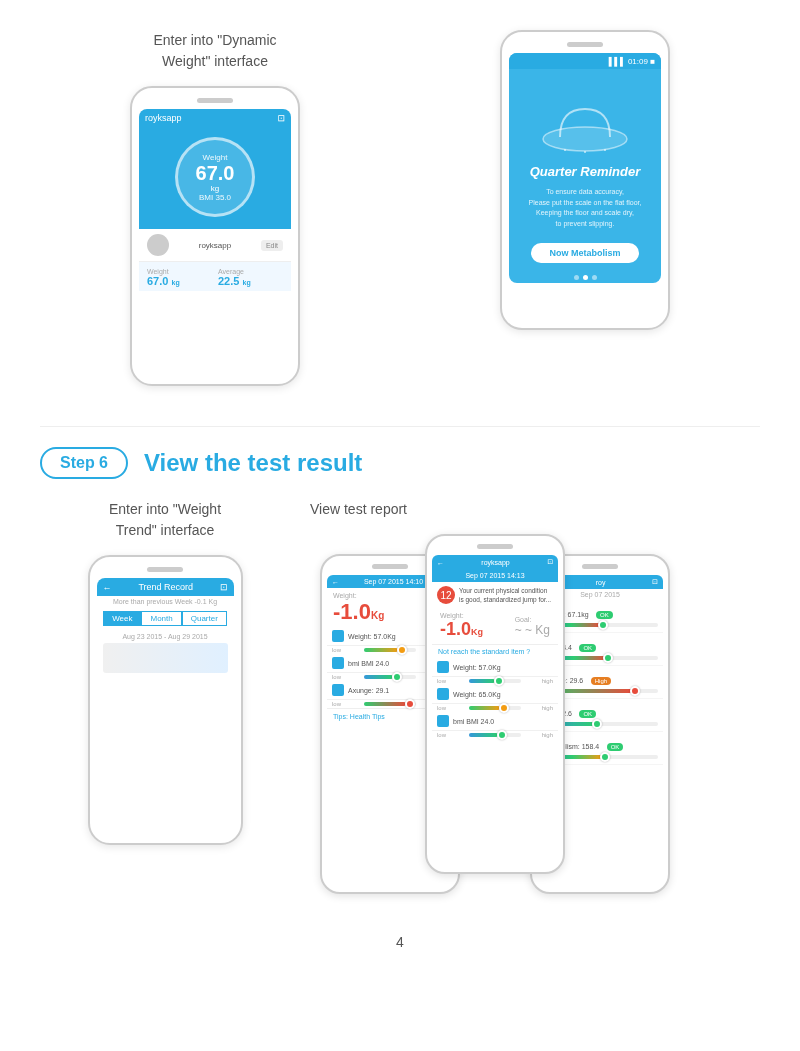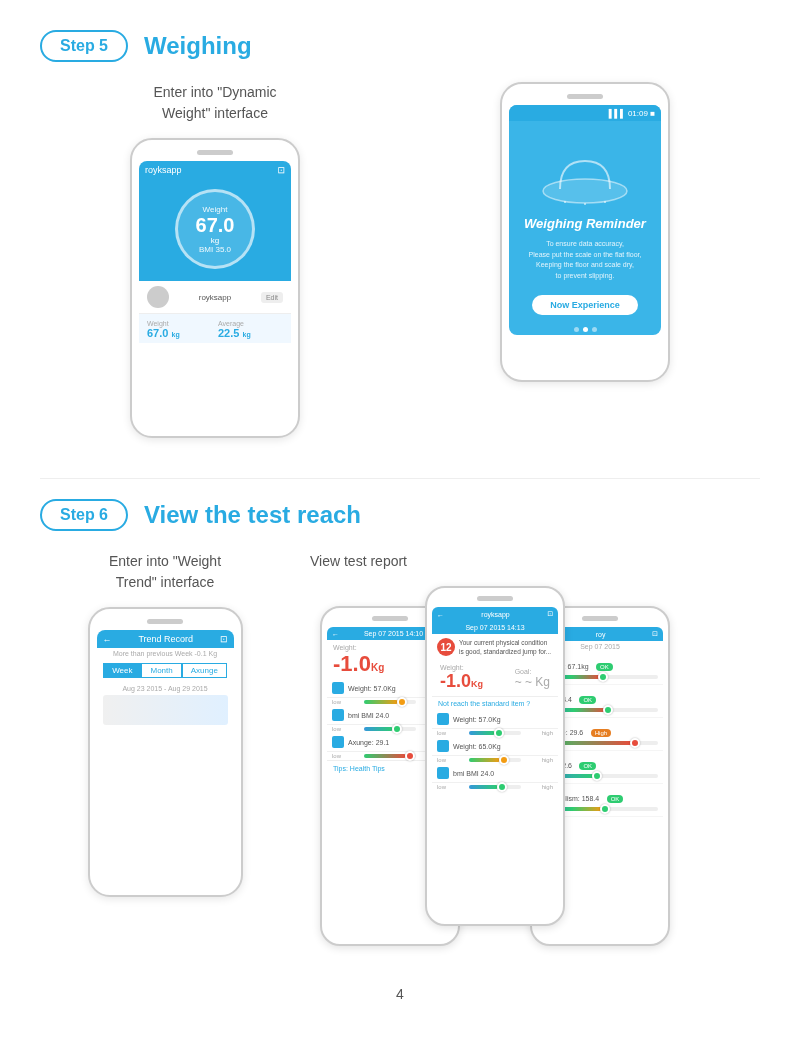--- a/index.html
+++ b/index.html
@@ -374,21 +374,21 @@
       align-items: flex-start;
       padding: 4px 5px;
       gap: 4px;
     }
     .alert-num {
       background: #e74c3c;
       color: #fff;
       width: 18px; height: 18px;
       border-radius: 50%;
       display: flex; align-items: center; justify-content: center;
-      font-size: 10px; font-weight: bold;
+      font-size: 10px; font-weight: normal;
       flex-shrink: 0;
     }
     .alert-text { font-size: 6.5px; color: #555; flex: 1; line-height: 1.4; }
     .weight-big-row {
       padding: 4px 8px;
       display: flex;
       justify-content: space-between;
       align-items: center;
       border-bottom: 1px solid #eee;
     }
@@ -419,24 +419,20 @@
       text-align: center;
       font-size: 14px;
       color: #555;
       margin-top: 20px;
     }
   </style>
 </head>
 <body>
 
 <div>
-  <div class="step-header">
-    <div class="step-badge">Step 5</div>
-    <div class="step-title">Weighing</div>
-  </div>
 
   <div class="content-row">
 
     <div class="content-col">
       <div class="col-caption">Enter into "Dynamic<br>Weight" interface</div>
       <div class="phone-outer">
         <div class="phone-speaker"></div>
         <div class="phone-screen screen-dw">
           <div class="top-bar">
             <span>royksapp</span>
@@ -488,59 +484,59 @@
 
               <ellipse cx="45" cy="40" rx="42" ry="12" fill="rgba(255,255,255,0.15)" stroke="rgba(255,255,255,0.5)" stroke-width="1.5"></ellipse>
 
               <path d="M20,38 Q20,10 45,10 Q70,10 70,38" fill="none" stroke="rgba(255,255,255,0.6)" stroke-width="2"></path>
 
               <line x1="25" y1="50" x2="25" y2="52" stroke="rgba(255,255,255,0.5)" stroke-width="2"></line>
               <line x1="45" y1="52" x2="45" y2="54" stroke="rgba(255,255,255,0.5)" stroke-width="2"></line>
               <line x1="65" y1="50" x2="65" y2="52" stroke="rgba(255,255,255,0.5)" stroke-width="2"></line>
             </svg>
           </div>
-          <div class="wr-title">Weighing Reminder</div>
+          <div class="wr-title">Quarter Reminder</div>
           <div class="wr-desc">To ensure data accuracy,<br>Please put the scale on the flat floor,<br>Keeping the floor and scale dry,<br>to prevent slipping.</div>
-          <div class="wr-btn">Now Experience</div>
+          <div class="wr-btn">Now Metabolism</div>
           <div class="wr-dots">
             <div class="wr-dot"></div>
             <div class="wr-dot active"></div>
             <div class="wr-dot"></div>
           </div>
         </div>
       </div>
     </div>
   </div>
 </div>
 
 <hr class="divider">
 
 <div>
   <div class="step-header section-gap">
     <div class="step-badge">Step 6</div>
-    <div class="step-title">View the test reach</div>
+    <div class="step-title">View the test result</div>
   </div>
 
   <div class="content-row">
 
     <div class="content-col">
       <div class="col-caption">Enter into "Weight<br>Trend" interface</div>
       <div class="phone-outer-sm">
         <div class="phone-speaker"></div>
         <div class="phone-screen screen-wt">
           <div class="wt-topbar">
             <span>←</span>
             <span>Trend Record</span>
             <span>⊡</span>
           </div>
           <div class="wt-more">More than previous Week -0.1 Kg</div>
           <div class="wt-tabs">
             <div class="wt-tab active">Week</div>
             <div class="wt-tab">Month</div>
-            <div class="wt-tab">Axunge</div>
+            <div class="wt-tab">Quarter</div>
           </div>
           <div class="wt-date">Aug 23 2015 - Aug 29 2015</div>
           <div class="wt-chart-placeholder"></div>
         </div>
       </div>
     </div>
 
     <div class="content-col" style="align-items:flex-start; flex: 1.8;">
       <div class="col-caption">View test report</div>
       <div style="position:relative; width:380px; height:360px; margin-left:10px;">

